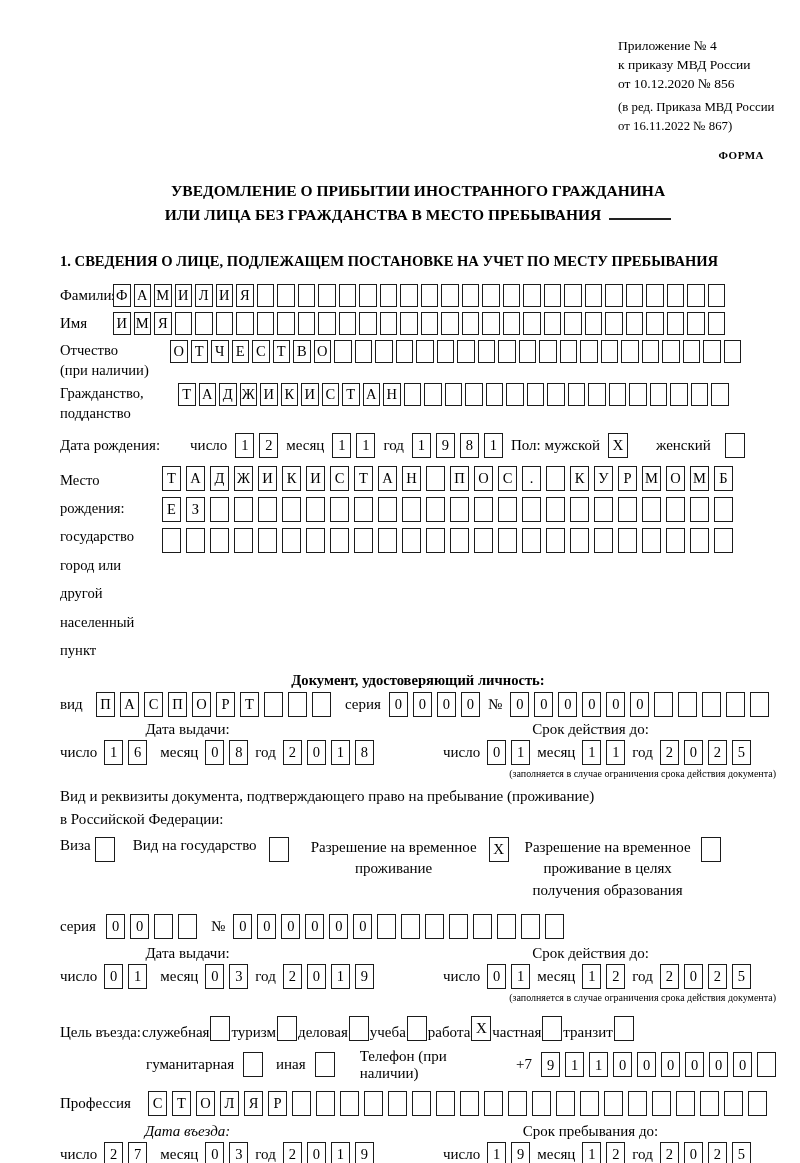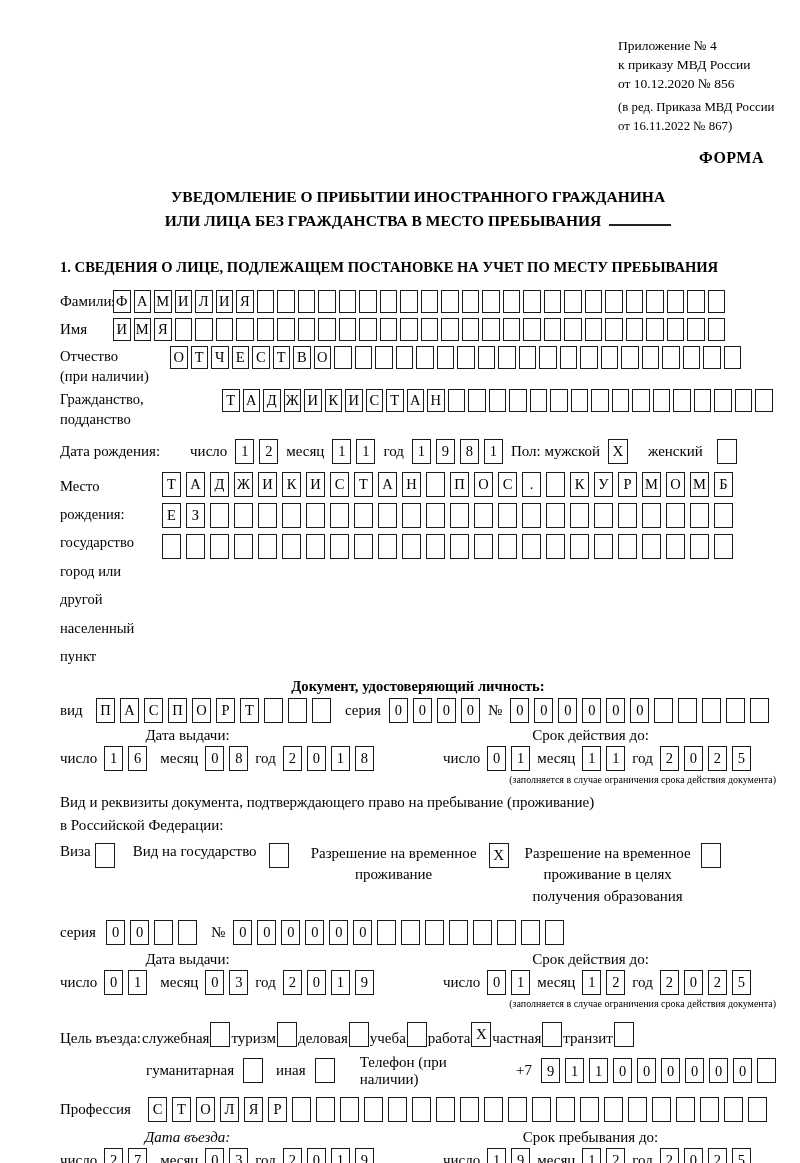--- a/index.html
+++ b/index.html
@@ -10,21 +10,21 @@
     background:#ffffff;color:#000;
     font-family:"Liberation Serif","DejaVu Serif",serif;
     font-size:15px;
     box-sizing:border-box;
     padding:36px 24px 16px 60px;
     overflow:hidden;
   }
   
   .appendix{margin-left:558px;width:185px;font-size:13.5px;line-height:1.42;}
   .appendix .rev{font-size:12.8px;margin-top:5px;line-height:1.42;}
-  .forma{text-align:right;font-weight:bold;font-size:16px;margin-top:14px;padding-right:12px;letter-spacing:.5px;}
+  .forma{text-align:right;font-weight:bold;font-size:11px;margin-top:14px;padding-right:12px;letter-spacing:.5px;}
   
   .title{text-align:center;font-weight:bold;font-size:15.5px;line-height:1.55;margin-top:18px;}
   .blankline{display:inline-block;width:62px;border-bottom:2px solid #222;height:14px;margin-left:8px;}
   .sec-heading{font-weight:bold;font-size:14.6px;margin-top:26px;}
   
   .frow{display:flex;align-items:center;margin-top:5px;}
   .flabel{flex:none;}
   .sublabel{font-size:14.6px;line-height:1.4;}
   
   .grid{display:flex;gap:3px;flex-wrap:nowrap;}
@@ -56,21 +56,21 @@
   
   .center-bold{text-align:center;font-weight:bold;font-size:14.6px;margin-top:7px;}
   .plain-line{margin-top:9px;}
   
   .permits{display:flex;align-items:flex-start;margin-top:9px;}
   .permit-item{display:flex;align-items:flex-start;}
   .permit-label{text-align:center;line-height:1.45;}
   
   .purpose{display:flex;align-items:flex-end;gap:1px;margin-top:13px;flex-wrap:nowrap;}
   .purpose2{display:flex;align-items:center;gap:9px;margin-top:7px;margin-left:86px;}
-  .mt2{margin-top:2px;gap:44px;}
+  .mt2{margin-top:2px;}
 </style>
 </head>
 <body>
 
 <div class="page">
 
   <div class="appendix">
     <div>Приложение № 4</div>
     <div>к приказу МВД России</div>
     <div>от 10.12.2020 № 856</div>
@@ -251,21 +251,21 @@
       </span>
     <span>год</span>
     <span class="grid date">
         <span class="cell">1</span>
         <span class="cell">9</span>
         <span class="cell">8</span>
         <span class="cell">1</span>
       </span>
     <span>Пол: мужской</span>
     <span class="cb">X</span>
-    <span style="margin-left:12px;">женский</span>
+    <span style="margin-left:20px;">женский</span>
     <span class="cb" style="margin-left:6px;"></span>
   </div>
 
   <div class="frow" style="margin-top:8px;align-items:flex-start;">
     <span class="flabel sublabel" style="width:102px;line-height:1.95;">
       <span>Место рождения:</span><br>
       <span>государство</span><br>
       <span>город или другой</span><br>
       <span>населенный пункт</span>
     </span>

